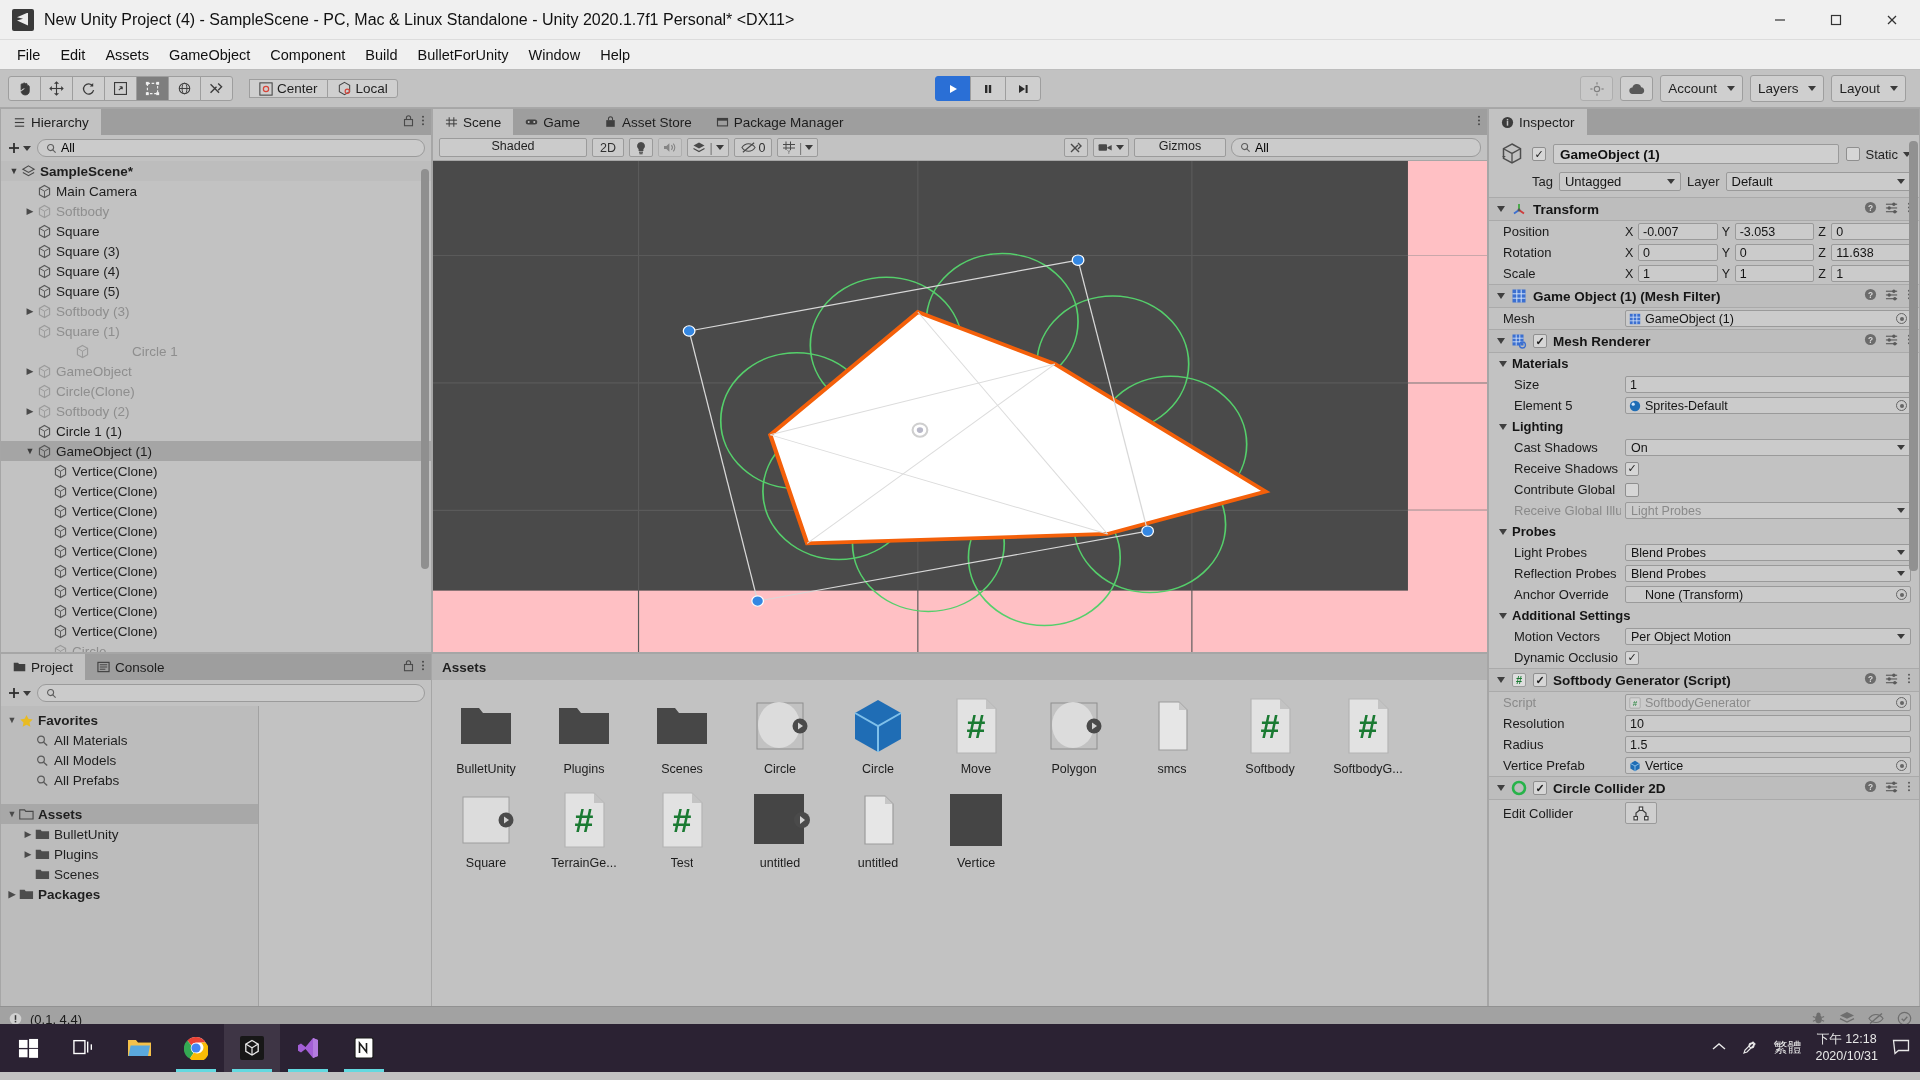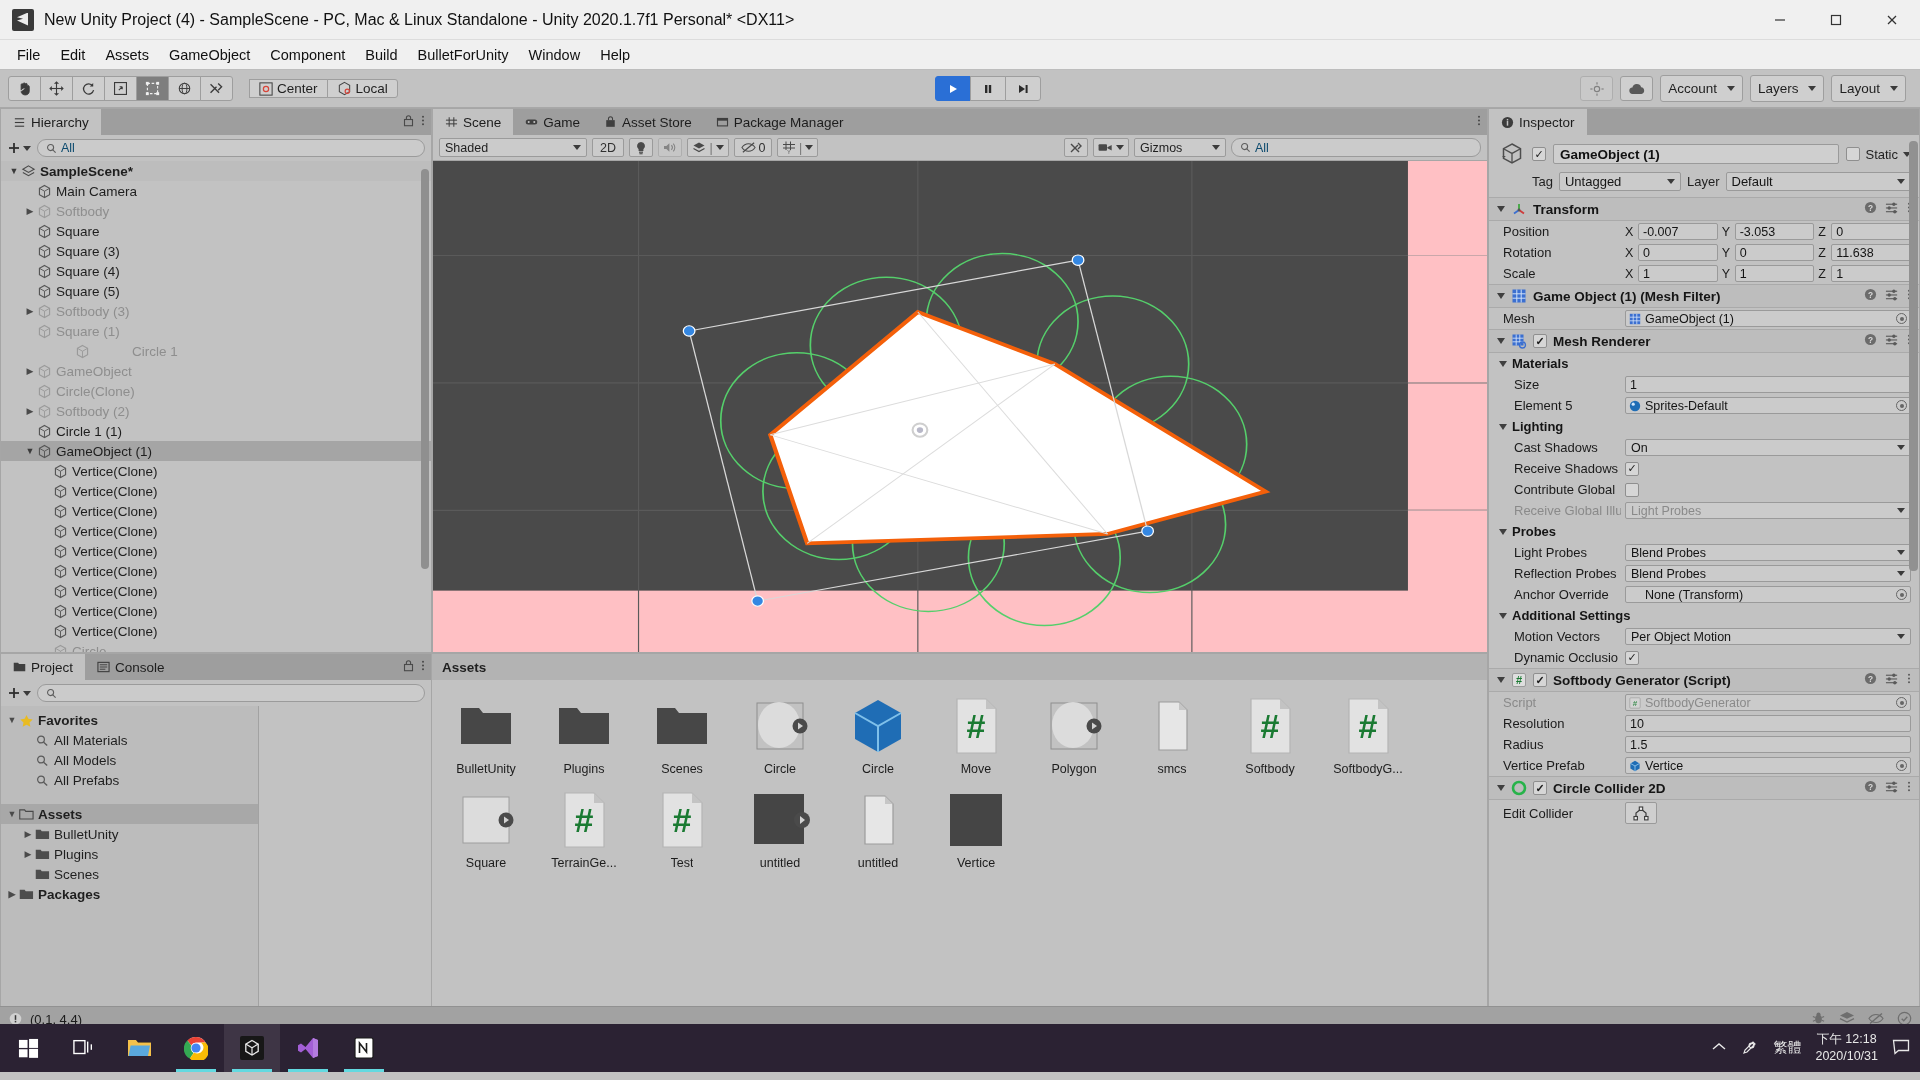--- a/index.html
+++ b/index.html
@@ -66,40 +66,40 @@
     font-size:13.5px; color:#1d1d1d; background:#9e9e9e; }
   .tab.active { background:#c2c2c2; }
   .tabrow .right-ic{ position:absolute; right:6px; top:5px; display:flex; gap:7px; color:#4a4a4a;}
 
   
   .h-toolbar { height:26px; background:#c2c2c2; display:flex; align-items:center; gap:6px;
     padding:0 6px; }
   .plus-btn { display:flex; align-items:center; gap:2px; color:#2f2f2f; font-size:17px; }
   .searchbox { flex:1; height:18px; background:#cbcbcb; border:1px solid #9b9b9b;
     border-radius:9px; display:flex; align-items:center; gap:4px; padding:0 8px;
-    font-size:12.5px; color:#0c4a6e; }
+    font-size:12.5px; color:#000000; }
   .hier-list { flex:1; overflow:hidden; background:#c2c2c2; position:relative;}
   .hrow { height:20px; display:flex; align-items:center; font-size:13.5px; color:#1e1e1e;
     padding-right:8px; white-space:nowrap; }
   .hrow.sel { background:#a5a5a5; }
   .hrow.scene { background:#bdbdbd; font-weight:bold; }
   .hrow.dim { color:#8e8e8e; }
   .twirl { width:14px; display:flex; align-items:center; justify-content:center;
     font-size:9px; color:#4a4a4a; flex:none;}
   .twirl.open{ color:#3a3a3a;}
   .cube-ic{ width:15px;height:15px;margin-right:4px;flex:none;}
   .scroll-v{ position:absolute; right:2px; top:2px; width:8px; bottom:2px; }
   .scroll-thumb{ position:absolute; left:0; width:8px; background:#8f8f8f; border-radius:4px;}
 
   
   .sv-toolbar{ height:26px; background:#c2c2c2; display:flex; align-items:center; gap:5px;
     padding:0 6px; border-bottom:1px solid #a6a6a6;}
   .sv-drop{ height:19px; background:#cbcbcb; border:1px solid #9b9b9b; border-radius:2px;
     display:flex;align-items:center;justify-content:space-between;padding:0 5px;font-size:12.5px;
-    color:#1f1f1f; gap:8px;}
+    color:#1f1f1f; gap:8px;flex-direction:column;}
   .sv-btn{ height:19px; min-width:24px; background:#cbcbcb; border:1px solid #9b9b9b;
     border-radius:2px; display:flex; align-items:center; justify-content:center; gap:3px;
     font-size:12.5px; color:#303030; padding:0 4px;}
   .sv-sep{ flex:1;}
   .scene-canvas{ flex:1; position:relative; background:#4a4a4a; overflow:hidden;}
 
   
   .proj-toolbar{ height:26px; background:#c2c2c2; display:flex; align-items:center; gap:6px;
     padding:0 6px;}
   .proj-body{ flex:1; display:flex; overflow:hidden;}

